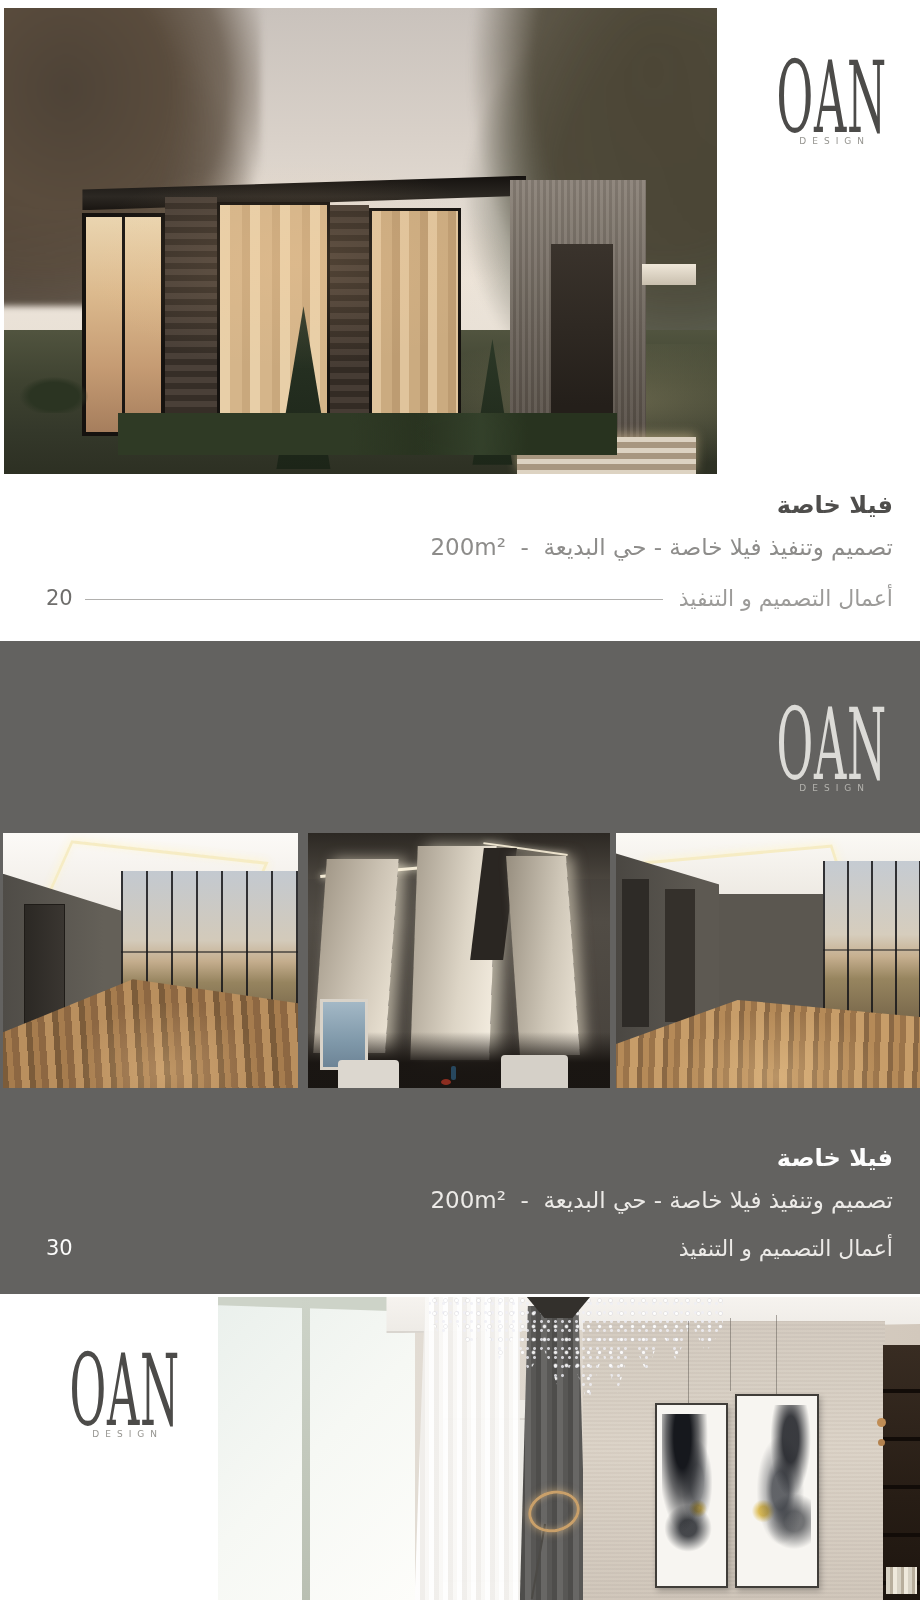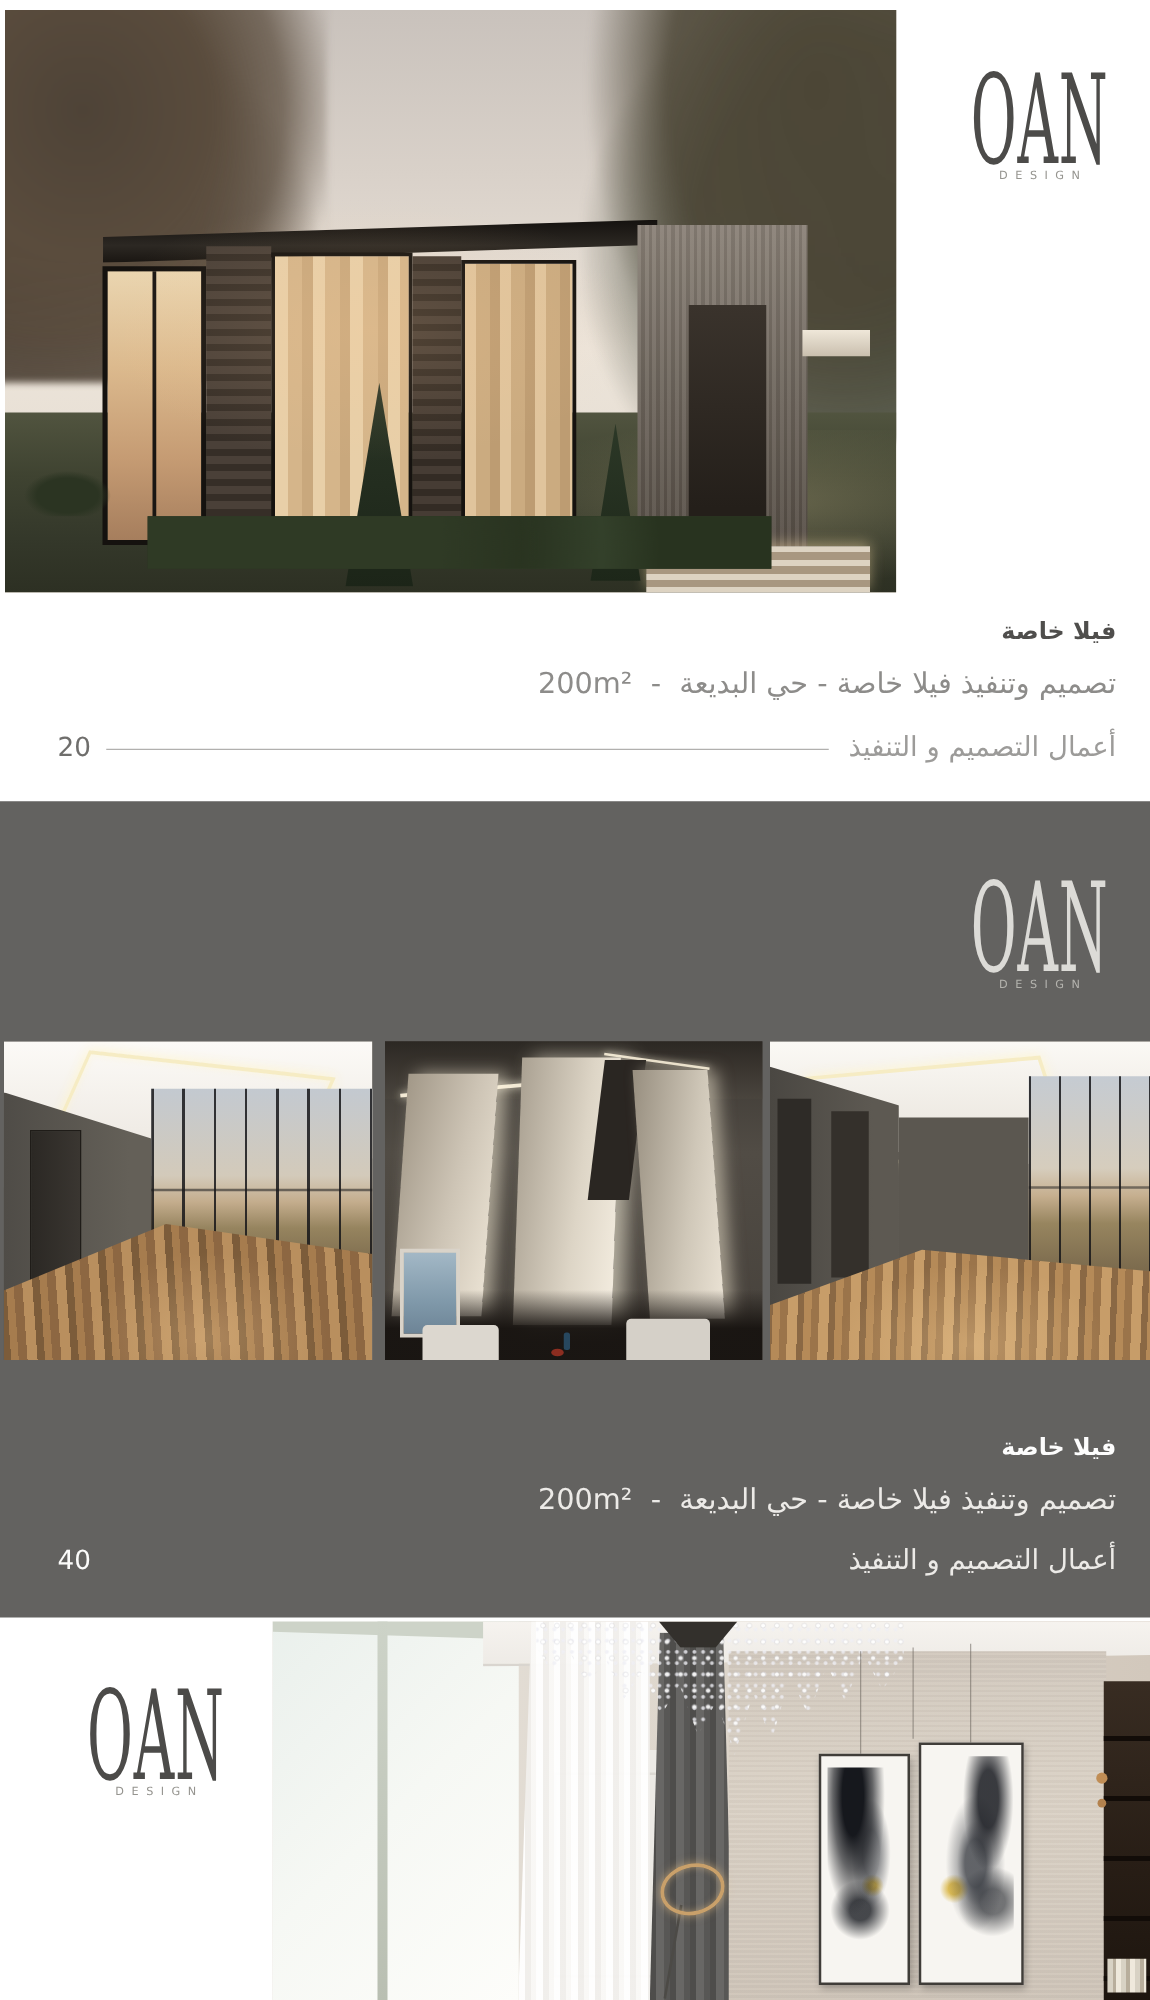--- a/index.html
+++ b/index.html
@@ -30,21 +30,21 @@
 .logo-light .logo-word{color:var(--logo-light)}
 .logo-light .logo-sub{color:#b4b3ae}
 .logo-p19{right:50px;top:52px}
 .logo-p20{right:50px;top:58px}
 .logo-p21{left:53px;top:48px}
 
 
 .caption{position:absolute;right:27px;left:220px;text-align:right;direction:rtl}
 .cap-19{top:490px}
 .cap-20{top:502px}
-.cap-title{font-size:19px;font-weight:bold;line-height:30px;margin:0}
+.cap-title{font-size:24px;font-weight:bold;line-height:30px;margin:0}
 .cap-sub{font-size:23px;font-weight:normal;line-height:30px;margin:12px 0 0}
 .cap-19 .cap-title{color:var(--title-dark)}
 .cap-19 .cap-sub{color:var(--subtitle-dark-page)}
 .cap-20 .cap-title{color:var(--title-light)}
 .cap-20 .cap-sub{color:var(--subtitle-light)}
 .footrow{position:absolute;left:0;right:0;display:flex;align-items:center;height:30px;
   padding:0 27px 0 46px}
 .foot-19{top:583px}
 .foot-19 .pagenum{color:var(--page-number-dark)}
 .foot-19 .foottext{color:var(--footer-dark-page)}
@@ -337,21 +337,21 @@
       <div class="c-floor"></div>
       <div class="c-sheen"></div>
     </div>
 
     <div class="caption cap-20">
       <h2 class="cap-title">فيلا خاصة</h2>
       <p class="cap-sub">تصميم وتنفيذ فيلا خاصة - حي البديعة &nbsp;-&nbsp; 200m²</p>
     </div>
 
     <div class="footrow foot-20">
-      <span class="pagenum">40</span>
+      <span class="pagenum">30</span>
       <span class="foottext">أعمال التصميم و التنفيذ</span>
     </div>
   </section>
 
   <section class="page page-21">
     <div class="logo logo-dark logo-p21">
       <div class="logo-word">OAN</div>
       <div class="logo-sub">DESIGN</div>
     </div>
 

